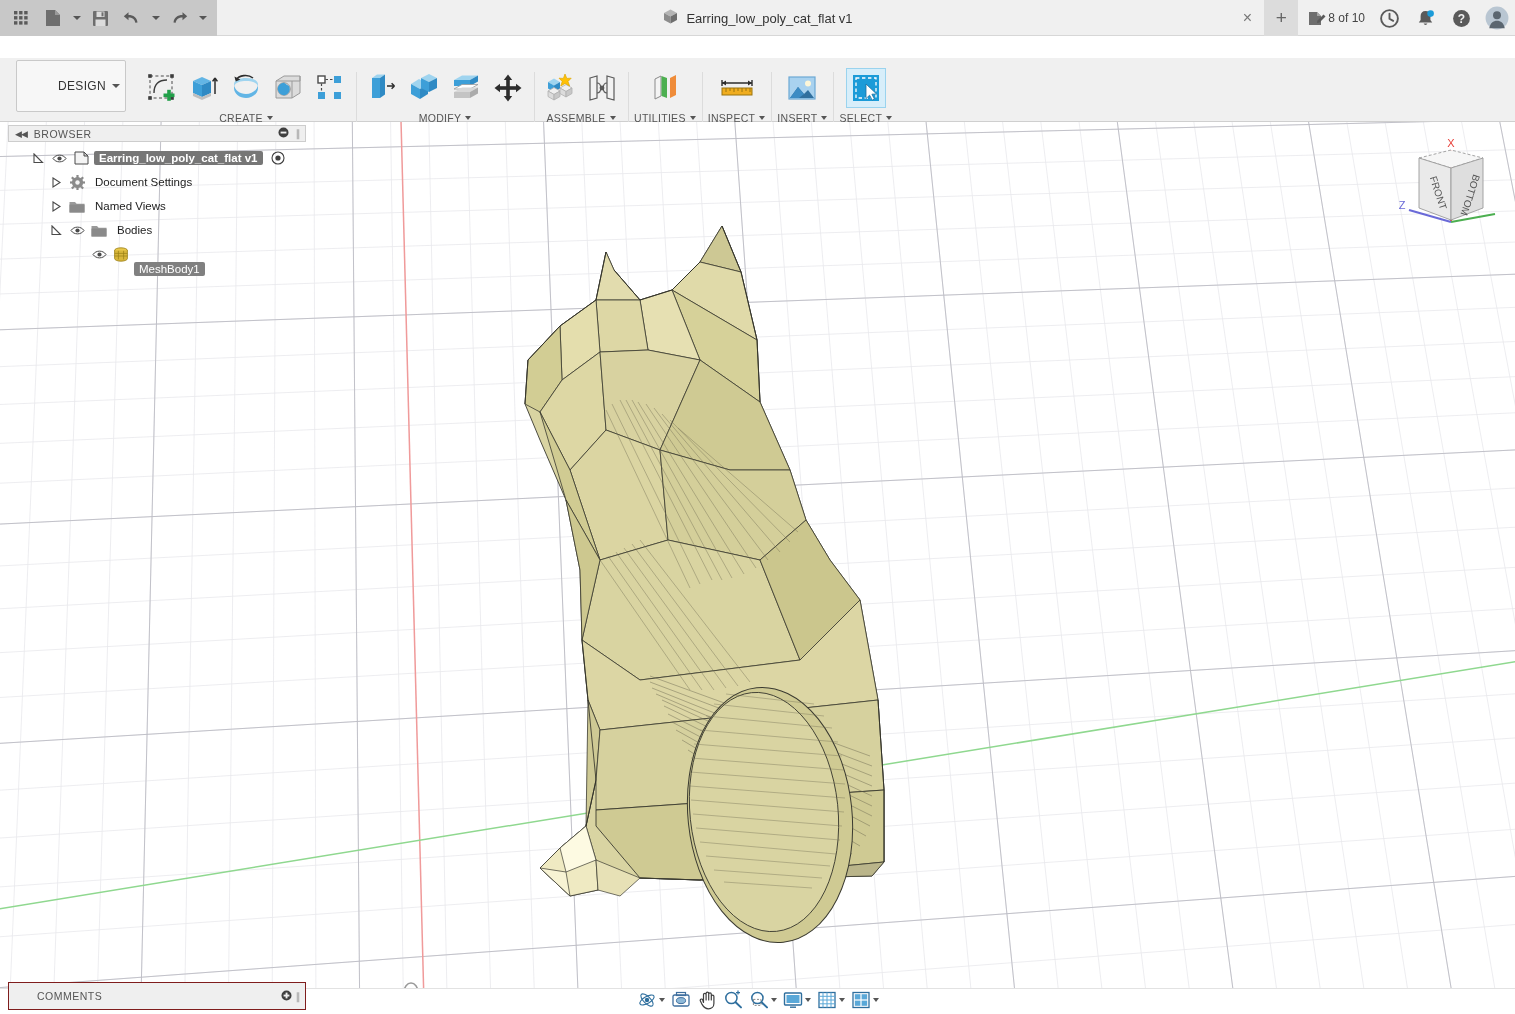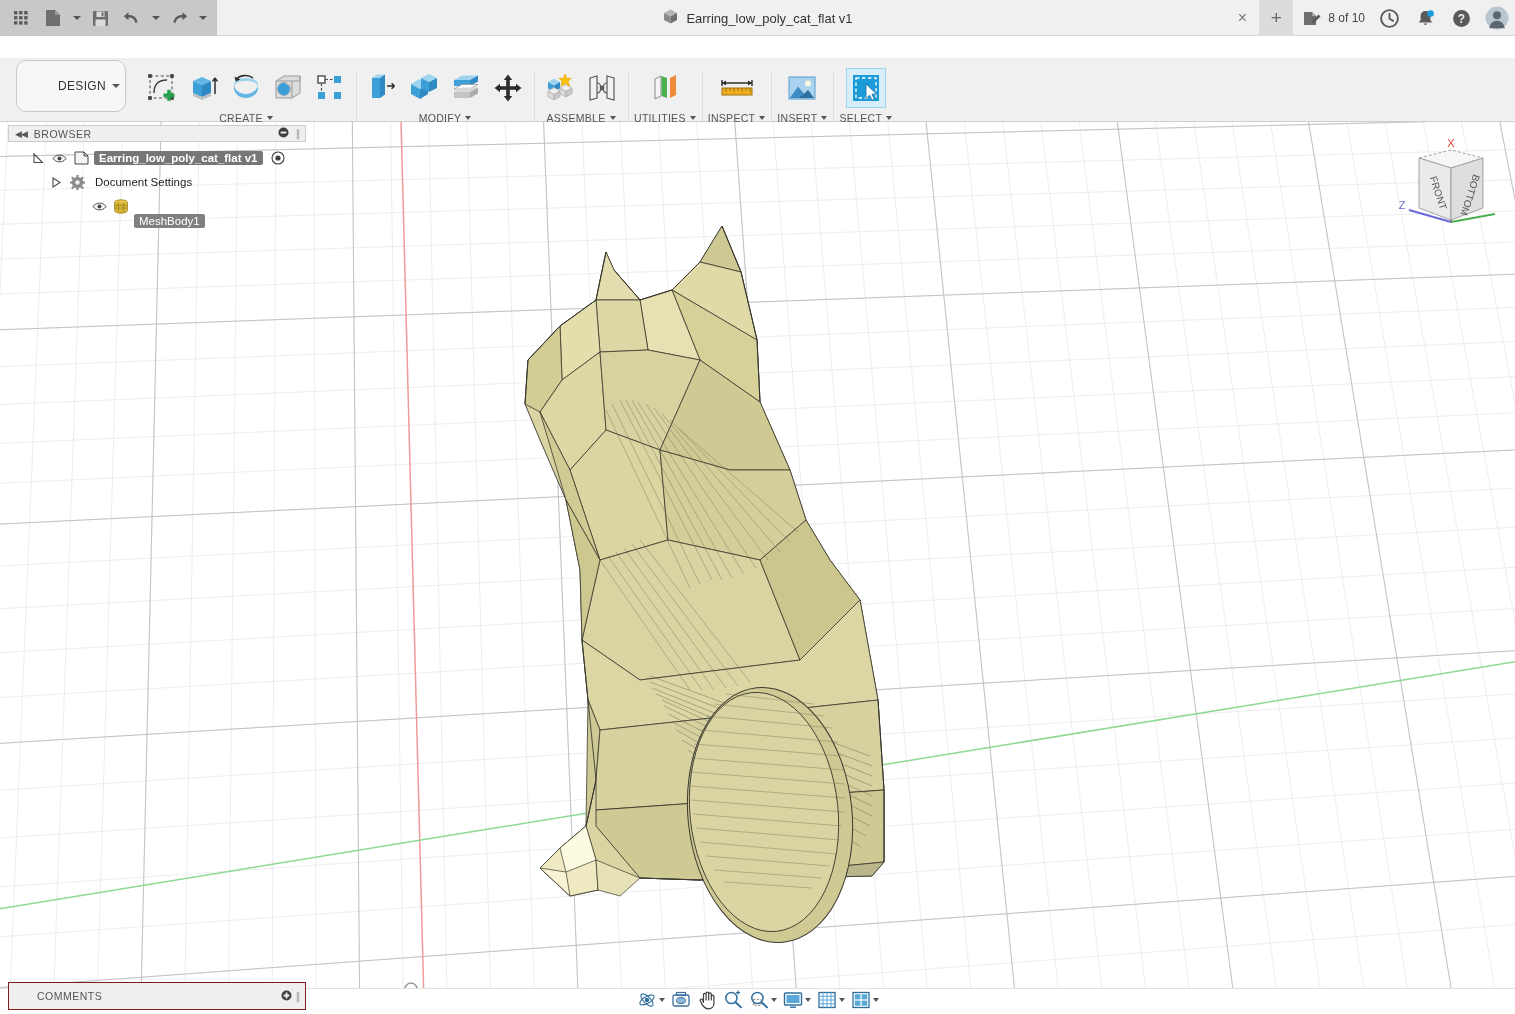--- a/index.html
+++ b/index.html
@@ -56,21 +56,21 @@
     display:flex; align-items:center; justify-content:center;
     color: #777; font-size: 16px;
   }
   .tb-newtab {
     width: 34px; height: 36px; background: #dcdcdc;
     display:flex; align-items:center; justify-content:center;
     color: #666; font-size: 19px; font-weight: 300;
   }
   .tb-item {
     height: 36px; display: flex; align-items: center;
-    padding: 8px 6px; gap: 5px;
+    padding: 8px 6px; 
   }
   .tb-label { font-size: 12px; color: #444; }
   .tb-icon { width: 24px; height: 24px; display:flex; align-items:center; justify-content:center; position: relative;}
 
   
   .ribbon-tabs {
     position: absolute; top: 36px; left: 130px; height: 22px;
     display: flex; align-items: flex-end; gap: 0px;
   }
   .rtab {
@@ -88,21 +88,21 @@
 
   
   .ribbon {
     position: absolute; top: 58px; left: 0; width: 1515px; height: 64px;
     background: #f0f0f0;
     border-bottom: 1px solid #cfcfcf;
   }
   .design-btn {
     position: absolute; left: 16px; top: 2px;
     width: 110px; height: 52px;
-    background: #f7f7f7; border: 1px solid #c9c9c9; border-radius: 10px;
+    background: #f7f7f7; border: 1px solid #c9c9c9; border-radius: 2px;
     display: flex; align-items: center; justify-content: center; gap: 6px; padding-left: 36px;
   }
   .design-btn span { font-size: 12px; color: #333; letter-spacing: .3px; }
   .groups {
     position: absolute; left: 136px; top: 0; height: 64px;
     display: flex; align-items: stretch; margin-top: 8px;
   }
   .grp {
     display: flex; flex-direction: column; align-items: center;
     padding: 0 6px;
@@ -824,22 +824,56 @@
               <rect x="11" y="11" width="2.2" height="3" transform="rotate(-45 12.1 12.5)"></rect>
               <rect x="11" y="1.8" width="2.2" height="3" transform="rotate(45 12.1 3.3)"></rect>
               <rect x="1.8" y="11" width="2.2" height="3" transform="rotate(45 2.9 12.5)"></rect>
             </g>
             <circle cx="7.5" cy="7.5" r="2.2" fill="#f4f4f4"></circle>
           </svg>
         </span>
         <span class="tlabel">Document Settings</span>
       </div>
 
-
-
+      <div class="trow" style="padding-left:40px;">
+        <span class="tw exp">
+          <svg width="11" height="11" viewBox="0 0 11 11">
+              <path d="M2 1 L9 5.5 L2 10 Z" fill="none" stroke="#4a4a4a" stroke-width="1.1"></path>
+            </svg>
+        </span>
+        <span class="tw ficon">
+          <svg width="16" height="13" viewBox="0 0 16 13">
+              <path d="M.5 2 h5.5 l1.6 1.8 h7.9 v8.7 h-15 z" fill="#9a9a9a"></path>
+              <rect x=".5" y="4.6" width="15" height="7.9" fill="#8a8a8a"></rect>
+            </svg>
+        </span>
+        <span class="tlabel">Named Views</span>
+      </div>
+
+
+      <div class="trow" style="padding-left:40px;">
+        <span class="tw exp">
+          <svg width="11" height="11" viewBox="0 0 11 11">
+              <path d="M1 1 L9.5 9.5 L1 9.5 Z" fill="none" stroke="#4a4a4a" stroke-width="1.1"></path>
+            </svg>
+        </span>
+        <span class="tw eye">
+          <svg width="15" height="11" viewBox="0 0 15 11">
+              <path d="M1 5.5 C4 1 11 1 14 5.5 C11 10 4 10 1 5.5 Z" fill="none" stroke="#4a4a4a" stroke-width="1"></path>
+              <circle cx="7.5" cy="5.5" r="2.1" fill="#4a4a4a"></circle>
+            </svg>
+        </span>
+        <span class="tw ficon">
+          <svg width="16" height="13" viewBox="0 0 16 13">
+              <path d="M.5 2 h5.5 l1.6 1.8 h7.9 v8.7 h-15 z" fill="#9a9a9a"></path>
+              <rect x=".5" y="4.6" width="15" height="7.9" fill="#8a8a8a"></rect>
+            </svg>
+        </span>
+        <span class="tlabel">Bodies</span>
+      </div>
 
       <div class="trow" style="padding-left:82px;">
         <span class="tw eye">
           <svg width="15" height="11" viewBox="0 0 15 11">
               <path d="M1 5.5 C4 1 11 1 14 5.5 C11 10 4 10 1 5.5 Z" fill="none" stroke="#4a4a4a" stroke-width="1"></path>
               <circle cx="7.5" cy="5.5" r="2.1" fill="#4a4a4a"></circle>
             </svg>
         </span>
         <span class="tw ficon">
           <svg width="16" height="15" viewBox="0 0 16 15">

